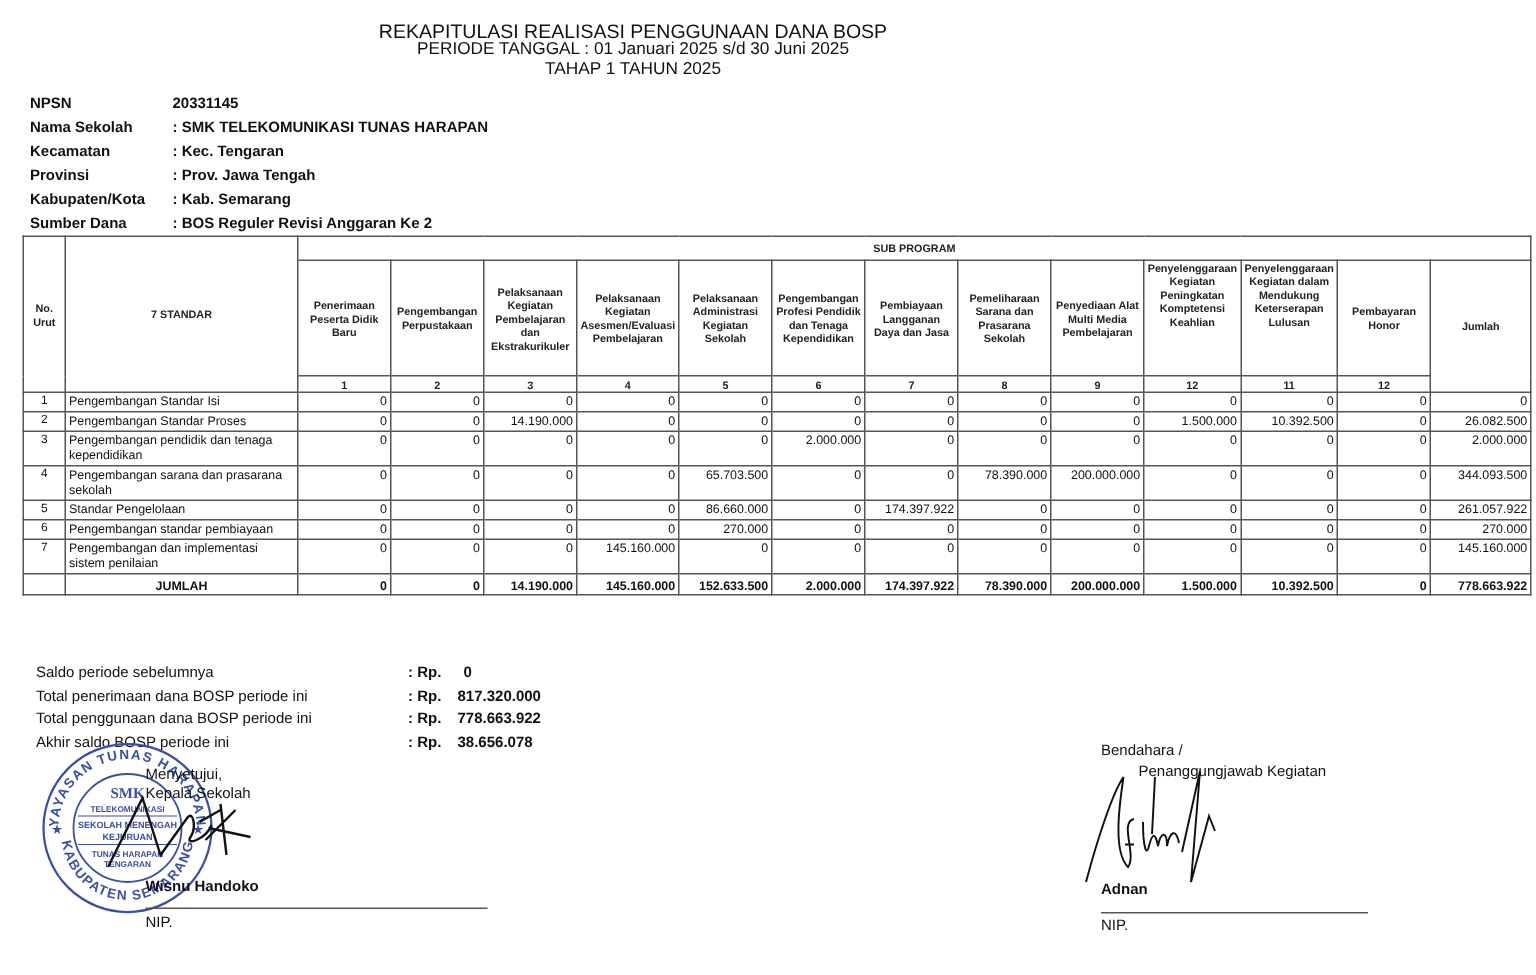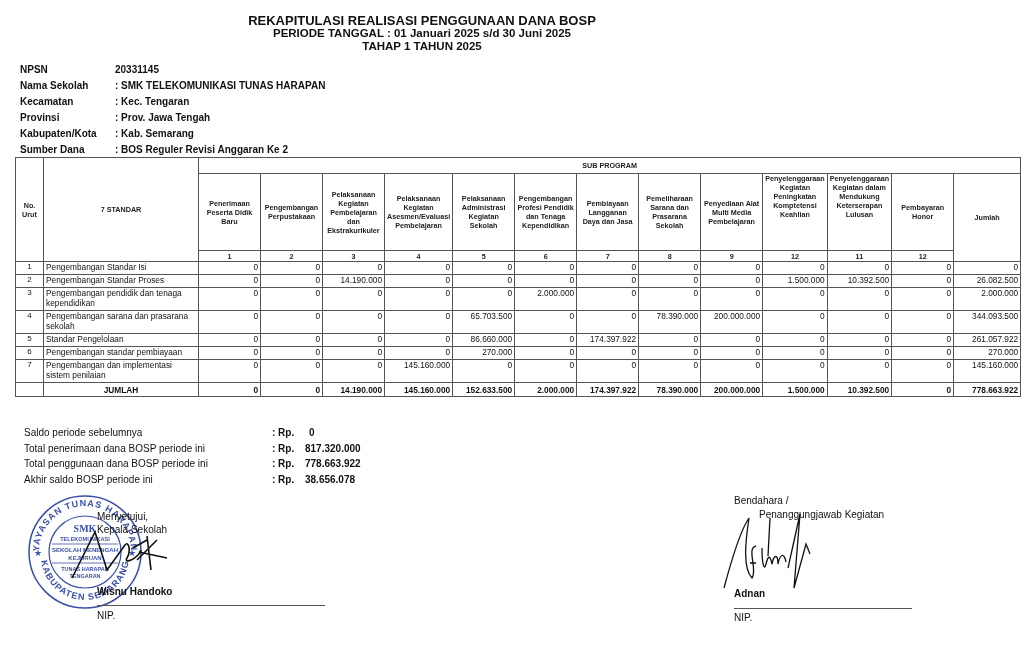--- a/index.html
+++ b/index.html
@@ -1,19 +1,19 @@
 <!DOCTYPE html>
 <html><head>
 <meta charset="utf-8">
 <style>
   html, body { margin:0; padding:0; background:#ffffff; }
   body { width:1024px; height:650px; position:relative; overflow:hidden;
          font-family:"Liberation Sans", sans-serif; color:#111; }
   .title { position:absolute; left:0; width:844px; top:14px; text-align:center;
-           font-weight:bold; line-height:13px; }
+           font-weight:normal; line-height:13px; }
   .title .t1 { font-size:13px; }
   .title .t2 { font-size:11.5px; }
   .title .t3 { font-size:11.5px; }
   .info { position:absolute; left:20px; top:62px; font-size:10px; }
   .info .row { height:16px; line-height:16px; white-space:nowrap;font-weight:bold; }
   .info .lbl { display:inline-block; width:95px; }
   table.rek { position:absolute; left:15px; top:157px; border-collapse:collapse;
               table-layout:fixed; font-size:8px; }
   table.rek td, table.rek th { border:1px solid #555; padding:0 2px; overflow:hidden; }
   table.rek th { font-weight:bold; font-size:7.2px; text-align:center; line-height:9px; color:#222; }
@@ -23,21 +23,21 @@
   th.hsub { font-size:11px; height:15px; }
   th.hnum { height:10px; font-size:7px; }
   td.no { text-align:center; font-size:8px; vertical-align:top; }
   td.name { font-size:8.3px; vertical-align:top; line-height:10px; padding-left:3px; }
   td.num { text-align:right; font-size:8.3px; vertical-align:top; padding-right:1px; }
   tr.total td { font-weight:bold; vertical-align:middle; }
   tr.total td.name { text-align:center; }
   .summary { position:absolute; left:24px; top:425px; font-size:10px; }
   .summary .row { height:15.5px; line-height:15.5px; white-space:nowrap; }
   .summary .lbl { display:inline-block; width:248px; }
-  .summary .sep { display:inline-block; width:33px; font-weight:bold; }
+  .summary .sep { display:inline-block; width:33px; font-weight:bold;margin-top:16px; }
   .summary .val { font-weight:bold; }
   .sig { position:absolute; font-size:10px; }
   .sig .line { height:1px; background:#555; }
   .stamp { position:absolute; left:25px; top:490px; width:120px; height:120px; }
 </style>
 </head>
 <body>
 
 <div class="title">
   <div class="t1">REKAPITULASI REALISASI PENGGUNAAN DANA BOSP</div>

